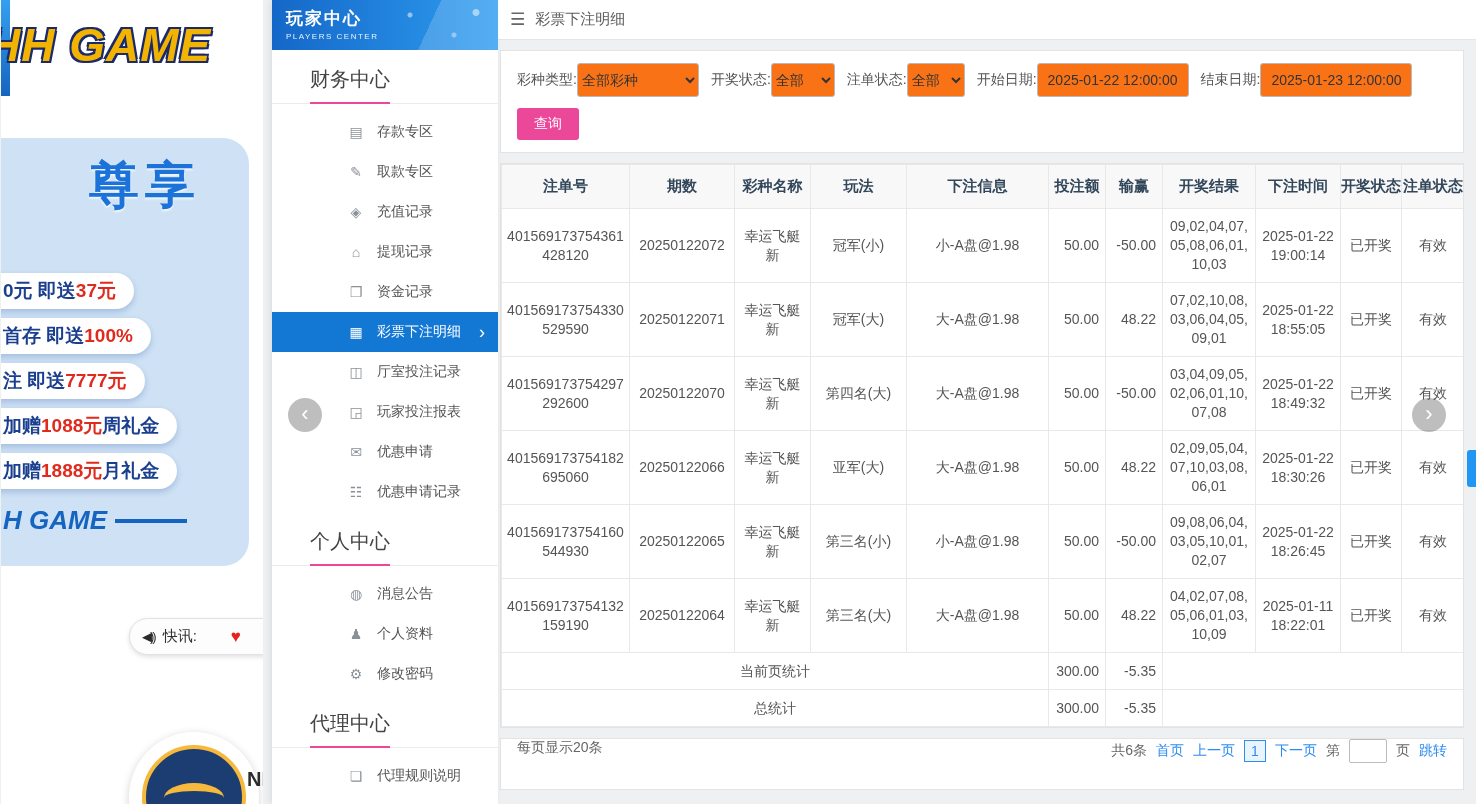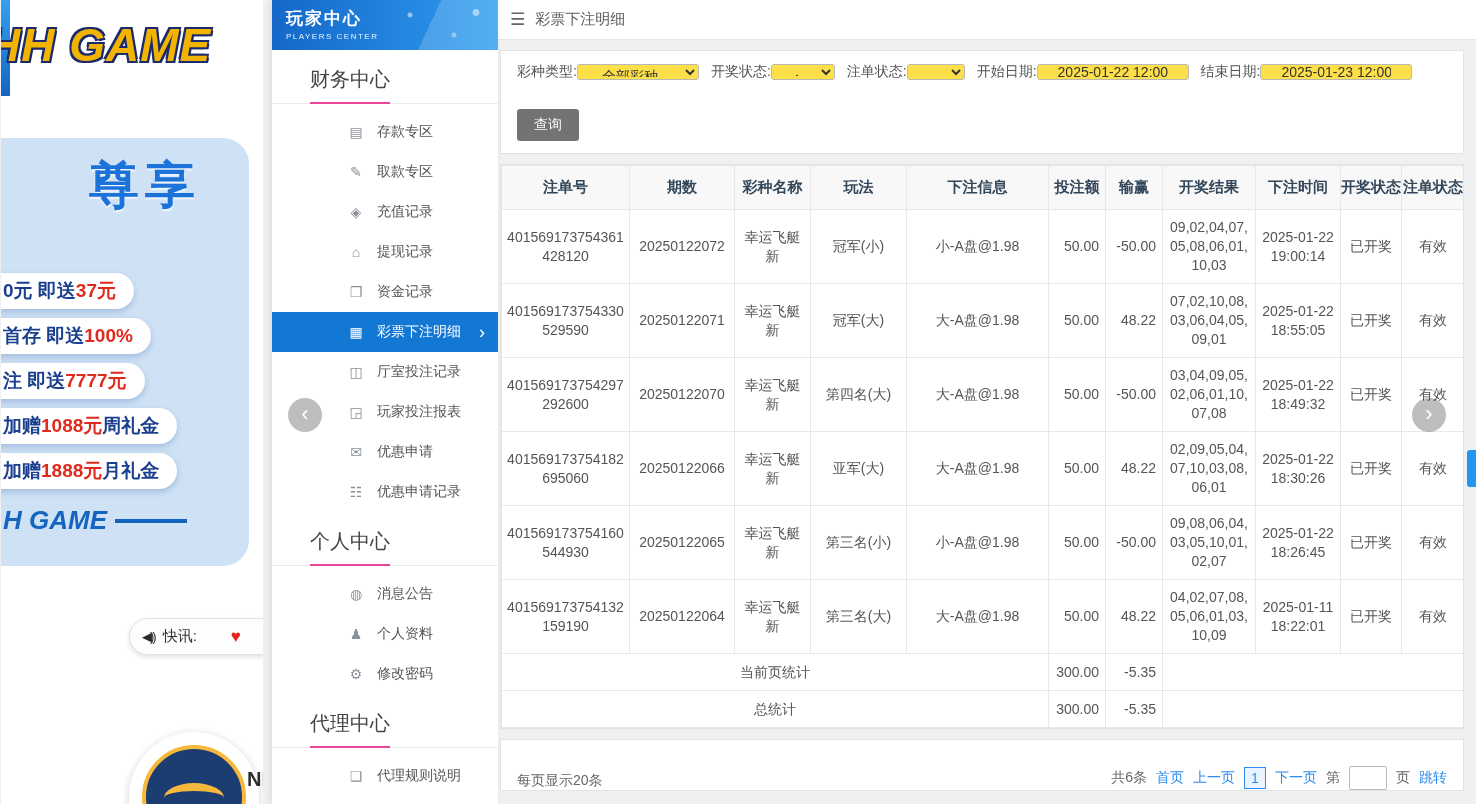--- a/index.html
+++ b/index.html
@@ -70,41 +70,41 @@
   .main { position:absolute; left:488px; top:0; width:988px; height:804px; background:#eef0f1; }
   .topbar { height:40px; background:#fff; border-bottom:1px solid #e5e5e5;
     display:flex; align-items:center; gap:10px; padding-left:22px; color:#5c5c5c; }
   .menu-icon { font-size:17px; color:#666; cursor:pointer; }
   .topbar-title { font-size:15px; }
 
   .card { background:#fff; border:1px solid #e3e3e3; margin:10px 12px 0 12px; }
   .filter-card { padding:12px 16px; }
   .filter-row { display:flex; align-items:center; flex-wrap:wrap; gap:6px 12px; }
   .f-field { display:inline-flex; align-items:center; gap:0; font-size:14px; color:#555; }
-  .f-field select,.f-field input { height:16px; border:1px solid #b9b9b9; border-radius:3px;
-    background:#fde047; font-size:14px; color:#333; padding:2px 20px;
+  .f-field select,.f-field input { height:34px; border:1px solid #b9b9b9; border-radius:3px;
+    background:#f97316; font-size:14px; color:#333; padding:2px 0;
     font-family:"Liberation Sans","DejaVu Sans",sans-serif; }
   .f-lottery-type select { width:122px; }
   .f-draw-status select { width:64px; }
   .f-order-status select { width:58px; }
   .f-start-date input,.f-end-date input { width:152px; text-align:center; }
-  .query-btn { margin-top:28px; background:#737373; color:#fff; border:none; border-radius:3px;
+  .query-btn { margin-top:11px; background:#ec4899; color:#fff; border:none; border-radius:3px;
     font-size:14px; padding:7px 17px; cursor:pointer; }
 
   .table-card { overflow:hidden; }
   table.bets { width:100%; border-collapse:collapse; table-layout:fixed; }
   table.bets th { background:#f8f8f8; color:#33475b; font-size:15px; font-weight:bold;
     height:44px; border:1px solid #e8e8e8; }
   table.bets td { border:1px solid #e8e8e8; font-size:14px; color:#555; text-align:center;
     height:74px; padding:6px 4px; word-break:break-all; line-height:1.35; }
   table.bets tr.summary td { height:37px; }
   table.bets td.num { text-align:right; padding-right:6px; }
   table.bets tr.summary td:first-child { text-align:center; }
 
-  .pagi-card { height:52px; display:flex; align-items:flex-end; justify-content:space-between;
+  .pagi-card { height:52px; display:flex; align-items:flex-start; justify-content:space-between;
     padding:0 16px; font-size:14px; color:#666; }
   .pagi-right { display:flex; align-items:center; gap:9px; }
   .pagi-link { color:#2d8cf0; text-decoration:none; cursor:pointer; }
   .pagi-current { border:1px solid #2d8cf0; background:#eaf4fe; color:#2d8cf0;
     min-width:22px; height:22px; display:inline-flex; align-items:center; justify-content:center;
     padding:0 4px; cursor:pointer; }
   .pagi-input { width:38px; height:24px; border:1px solid #bbb; border-radius:2px; }
 
   
   .carousel-btn { position:absolute; width:34px; height:34px; border-radius:50%;

